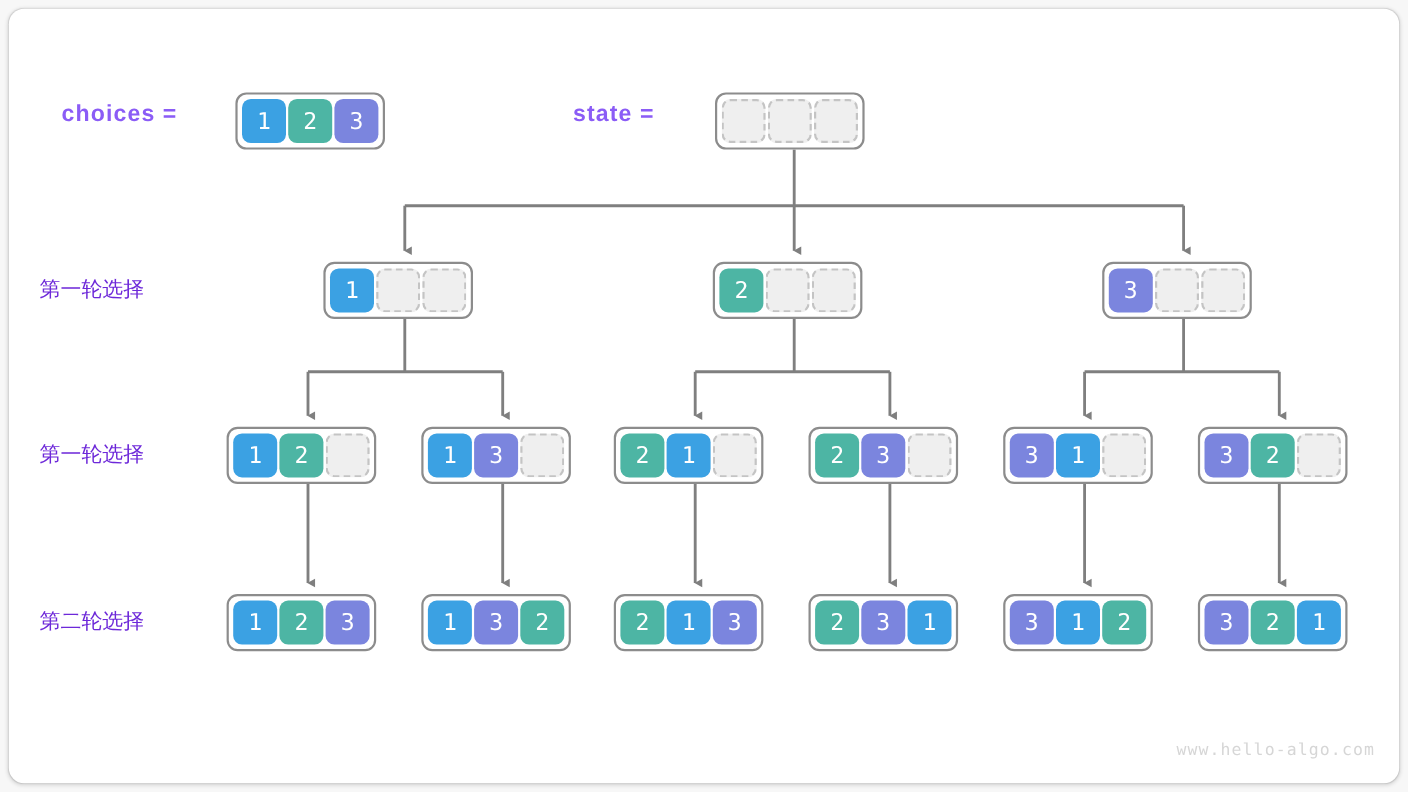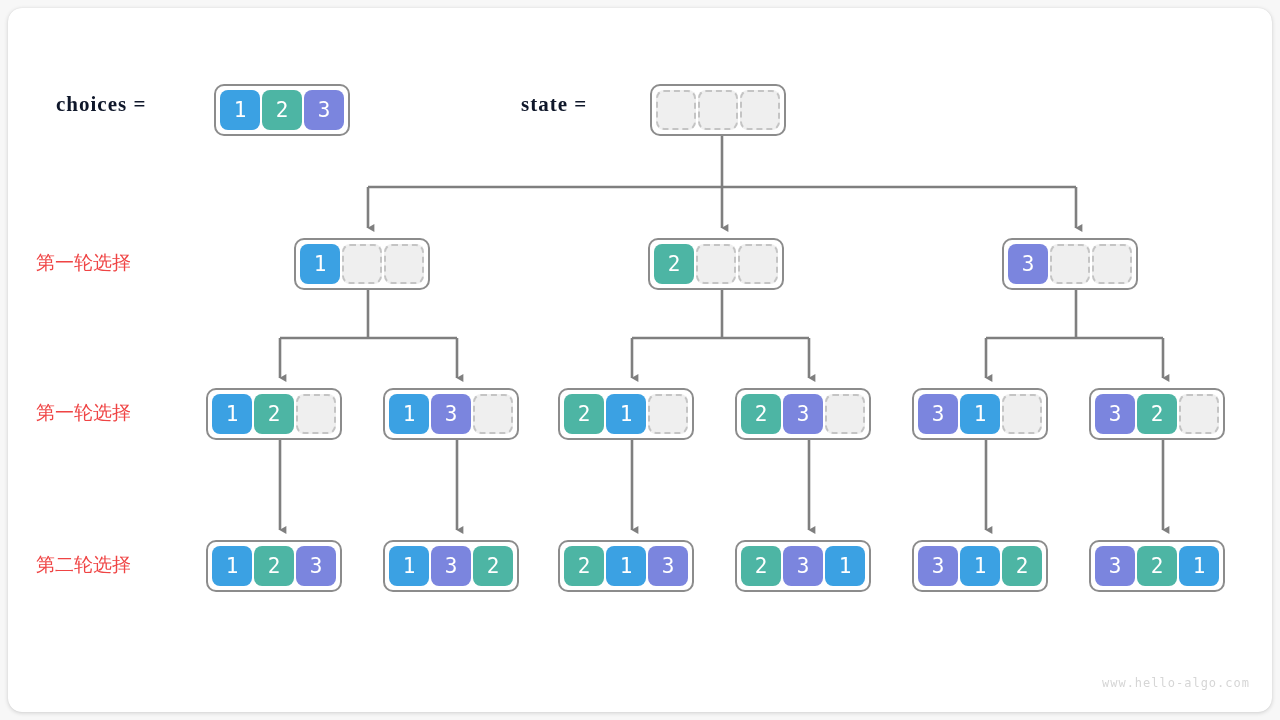--- a/index.html
+++ b/index.html
@@ -29,40 +29,40 @@
   #svg-layer {
     position: absolute;
     left: 0;
     top: 0;
     width: 1280px;
     height: 720px;
     pointer-events: none;
   }
   .label-mono {
     position: absolute;
-    font-family: Liberation Serif, serif;
+    font-family: Liberation Sans, sans-serif;
     font-weight: bold;
     font-size: 21px;
-    color: #0f172a;
+    color: #8b5cf6;
     white-space: nowrap;
     letter-spacing: 1px;
   }
   .row-label {
     position: absolute;
     font-family: Liberation Sans, sans-serif;
     font-size: 19px;
-    color: #ef4444;
+    color: #6d28d9;
     white-space: nowrap;
   }
   .watermark {
     position: absolute;
     right: 30px;
     bottom: 30px;
     font-family: "DejaVu Sans Mono", "Liberation Mono", monospace;
-    font-size: 12px;
+    font-size: 15px;
     color: #d6d6d6;
     letter-spacing: 1px;
   }
   
   .arr {
     position: absolute;
     display: flex;
     align-items: center;
     box-sizing: border-box;
     border: 2px solid #8c8c8c;

